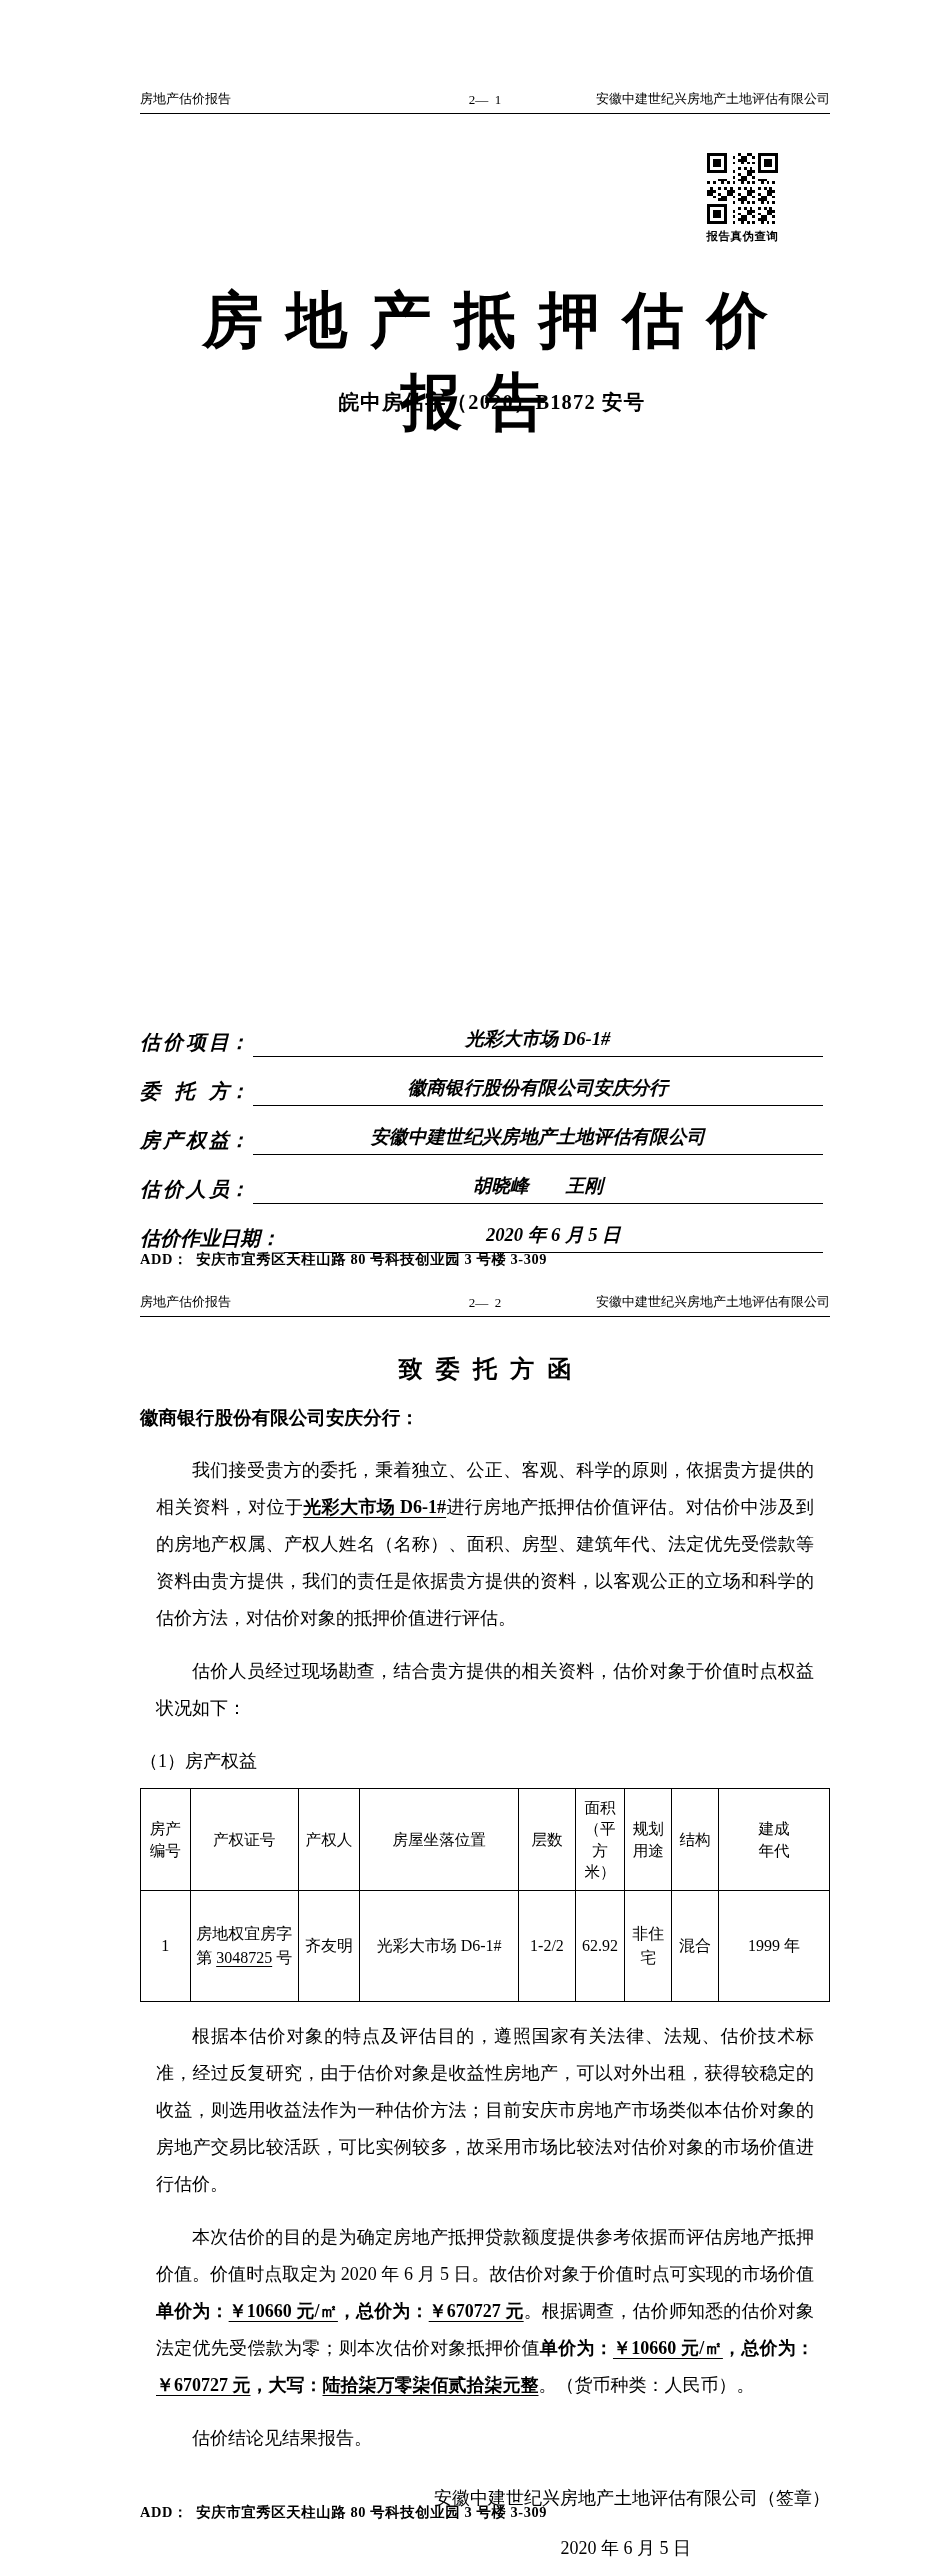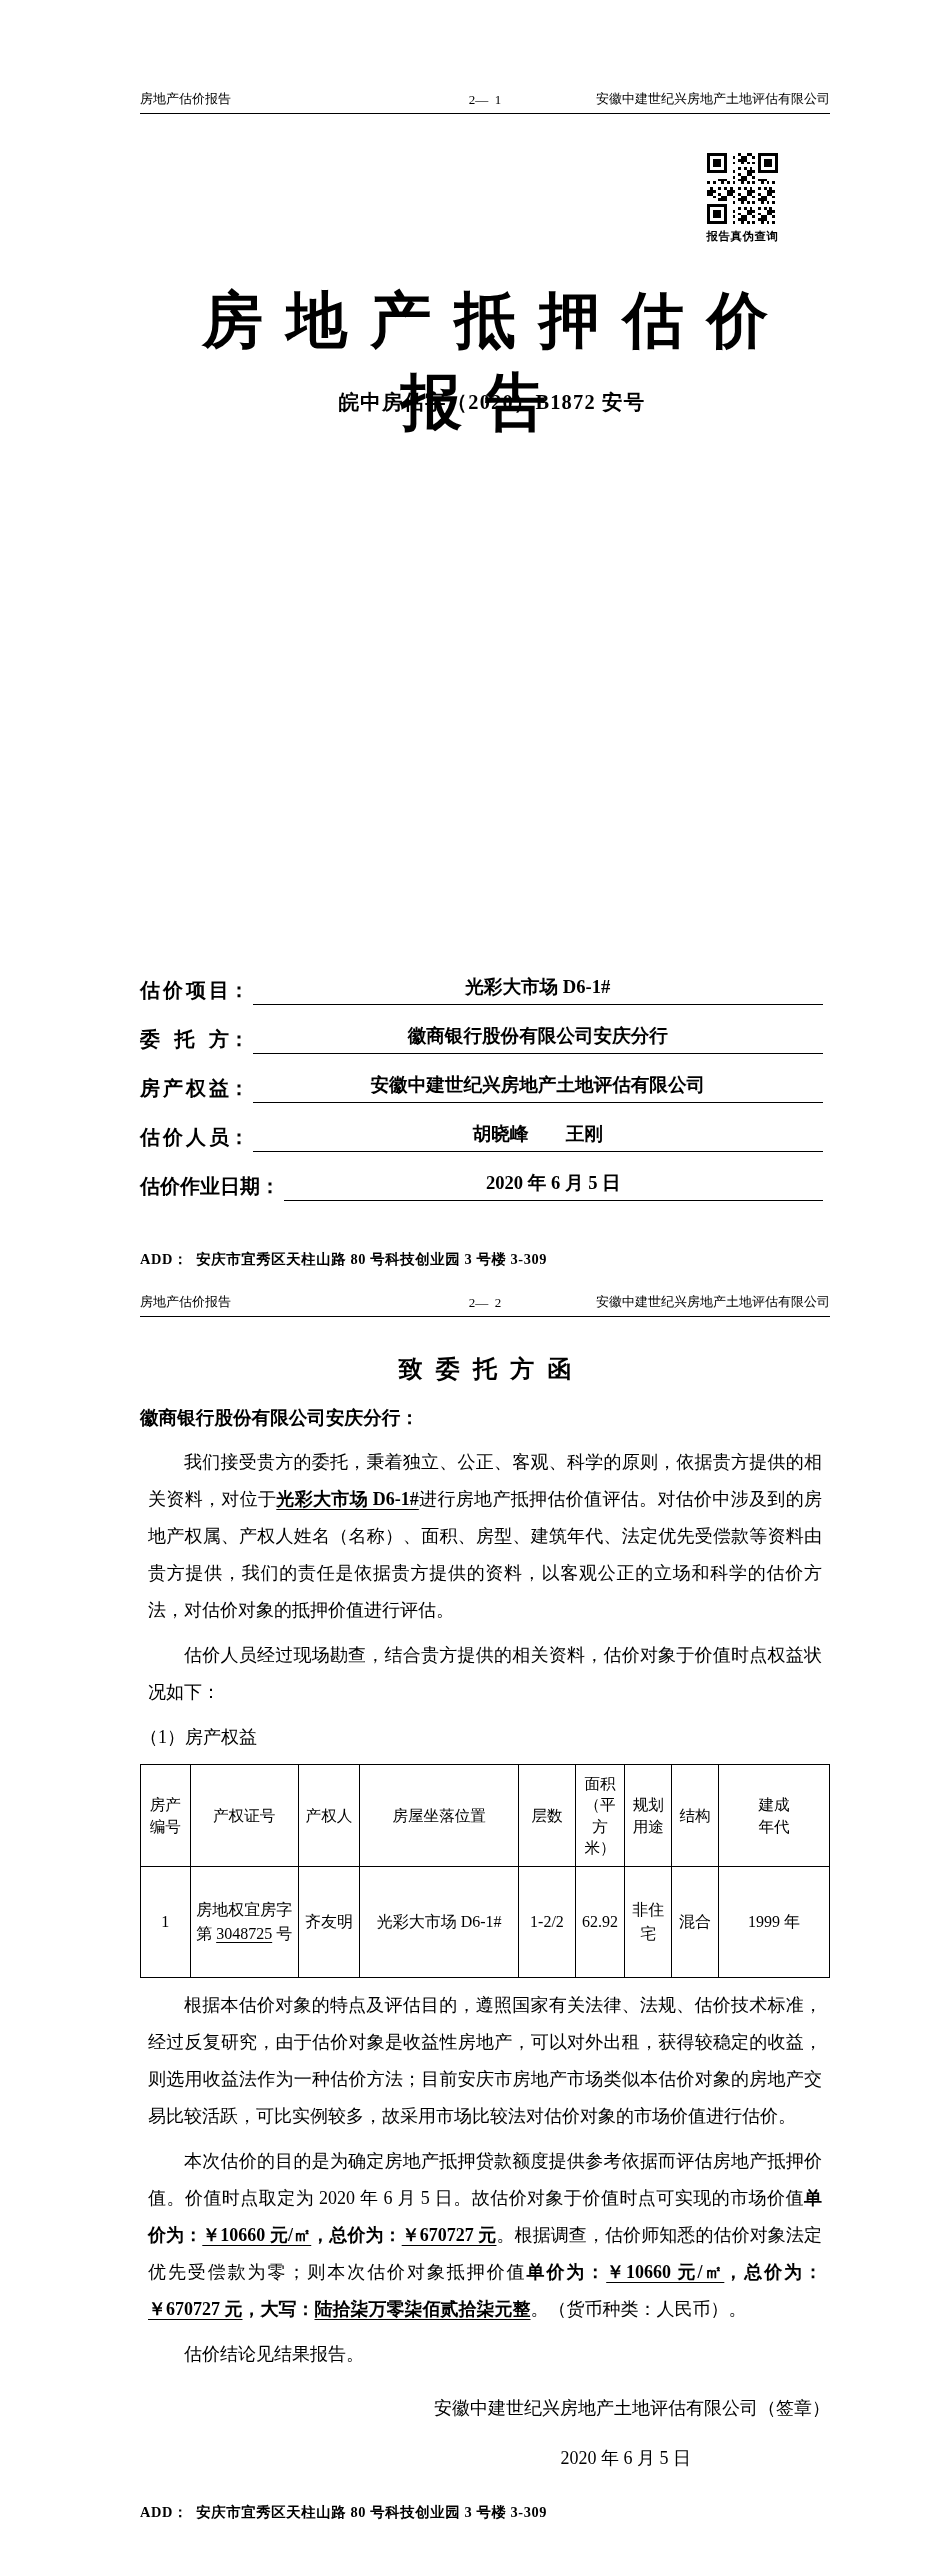--- a/index.html
+++ b/index.html
@@ -17,38 +17,38 @@
   .qr-wrap{position:absolute;top:153px;left:703px;width:79px;text-align:center;}
   .qr{width:71px;height:71px;display:block;margin:0 auto;}
   .qr-cap{margin-top:4.8px;font-size:11.4px;font-weight:bold;letter-spacing:0.6px;white-space:nowrap;}
 
   
   .title{position:absolute;top:280px;left:140px;width:690px;margin:0;text-align:center;
          font-size:61px;font-weight:bold;letter-spacing:.38em;text-indent:.38em;}
   .report-no{position:absolute;top:388px;left:147px;width:690px;text-align:center;
              font-size:20.4px;font-weight:bold;letter-spacing:1.2px;}
 
-  .form{position:absolute;top:956px;left:140px;width:683px;}
+  .form{position:absolute;top:1008px;left:140px;width:683px;font-style:italic;}
   .form-row{display:flex;align-items:flex-end;height:49px;}
   .form-label{display:flex;font-size:20px;font-weight:bold;line-height:26px;padding-bottom:2.4px;}
   .lj{display:inline-block;width:89px;text-align:justify;text-align-last:justify;}
   .form-row.r5 .lj{width:120px;}
   .form-line{flex:1;margin-left:3.6px;border-bottom:1.8px solid #000;text-align:center;
              font-size:18.6px;font-weight:bold;line-height:26px;padding-bottom:3.6px;}
 
   .footer{position:absolute;left:140px;font-size:14.4px;font-weight:bold;white-space:pre;letter-spacing:0.6px;}
   .f1{top:1250px}
   .f2{top:2503px}
 
   
   .letter-title{position:absolute;top:1353px;left:140px;width:690px;margin:0;text-align:center;
                 font-size:24px;font-weight:bold;letter-spacing:.55em;text-indent:.55em;}
   .body{position:absolute;top:1399px;left:140px;width:690px;font-size:18px;line-height:37px;text-align:justify;}
   .salutation{font-size:18.6px;font-weight:bold;}
-  .para{margin:8px;text-indent:2em;}
+  .para{margin:16px;text-indent:2em;}
   .b{font-weight:bold;}
   .bu{font-weight:bold;text-decoration:underline;text-underline-offset:4.2px;text-decoration-thickness:1.2px;}
   .u{text-decoration:underline;text-underline-offset:3px;}
 
   .ptable{width:100%;border-collapse:collapse;table-layout:fixed;margin:8.4px 0;}
   .ptable th,.ptable td{border:1.2px solid #000;text-align:center;vertical-align:middle;text-indent:0;}
   .ptable th{font-weight:normal;font-size:15.6px;line-height:21.6px;padding:7.2px 2.4px;white-space:pre-line;}
   .ptable td{font-size:16px;line-height:24px;padding:31px 3.6px;}
 
   .sig{margin-top:10.8px;font-size:18px;line-height:50px;}

